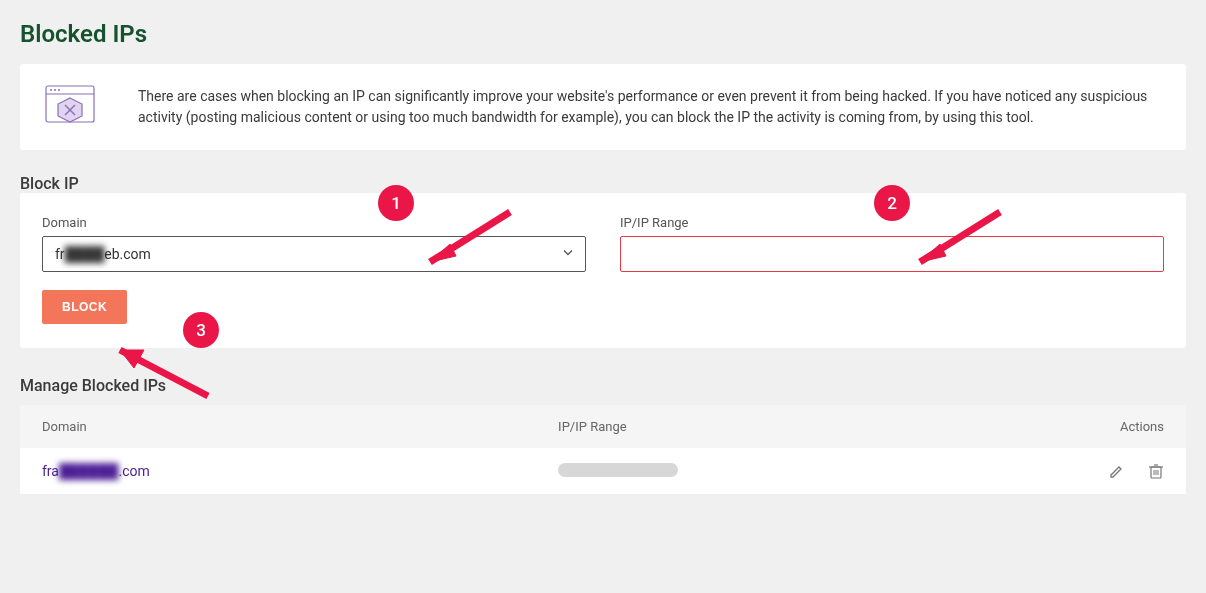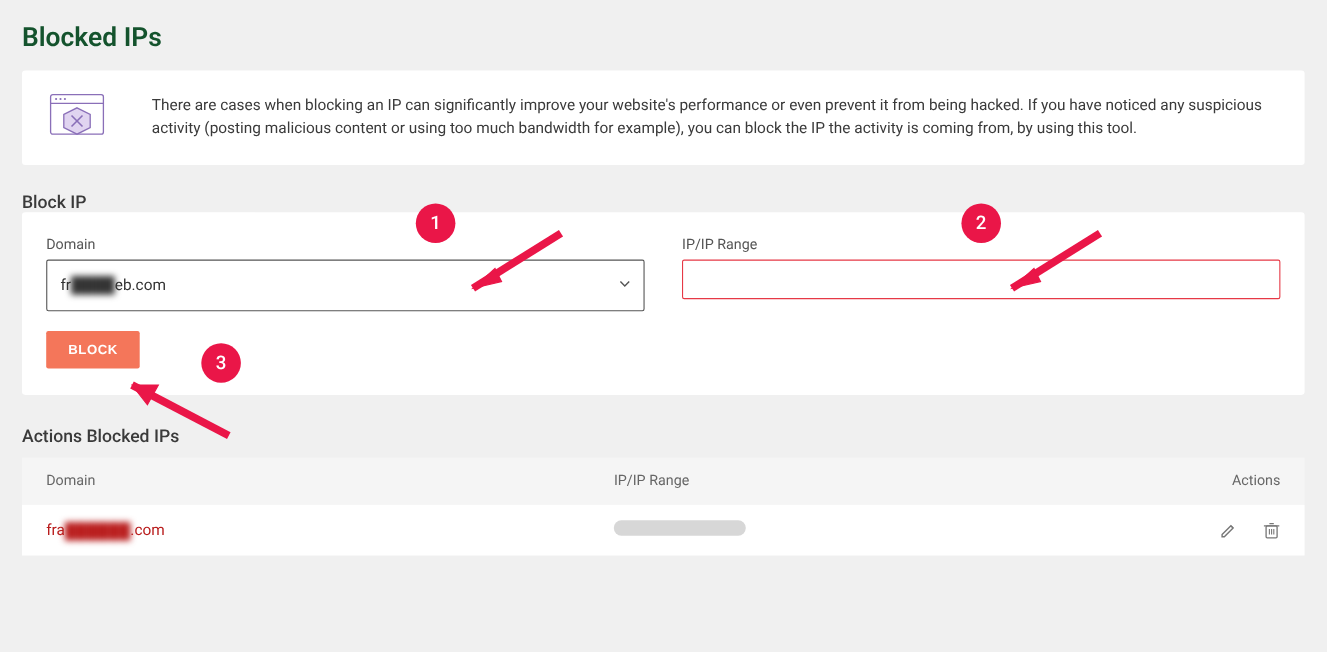--- a/index.html
+++ b/index.html
@@ -51,21 +51,21 @@
   }
   .form-col { flex: 1; }
   .field-label {
     font-size: 13px;
     color: #555;
     margin-bottom: 6px;
   }
   .select-wrap {
     position: relative;
     width: 100%;
-    height: 47px;
+    height: 36px;
     border: 1px solid #555;
     border-radius: 2px;
     display: flex;
     align-items: center;
     padding: 0 12px;
     background: #fff;
     font-size: 14px;
     color: #333;
     cursor: pointer;
   }
@@ -116,21 +116,21 @@
   }
   .col-domain { flex: 0 0 46%; }
   .col-ip { flex: 0 0 40%; }
   .col-actions { flex: 0 0 14%; text-align: right; }
   .table-row {
     background: #fff;
     display: flex;
     align-items: center;
     padding: 14px 22px;
     font-size: 14px;
-    color: #b91c1c;
+    color: #4c1d95;
   }
   .td-domain { flex: 0 0 46%; display:flex; align-items:center;}
   .td-domain .blur {
     display:inline-block;
     filter: blur(3px);
     user-select:none;
   }
   .td-ip { flex: 0 0 40%; }
   .ip-redacted {
     display: inline-block;
@@ -210,21 +210,21 @@
       </div>
     </div>
     <div class="form-col">
       <div class="field-label">IP/IP Range</div>
       <input class="text-input" type="text" value="" style="">
     </div>
   </div>
   <button class="block-btn">BLOCK</button>
 </div>
 
-<div class="mgr-label">Actions Blocked IPs</div>
+<div class="mgr-label">Manage Blocked IPs</div>
 
 <div>
   <div class="table-header">
     <div class="col-domain">Domain</div>
     <div class="col-ip">IP/IP Range</div>
     <div class="col-actions">Actions</div>
   </div>
   <div class="table-row">
     <div class="td-domain">
       <span>fra</span>

